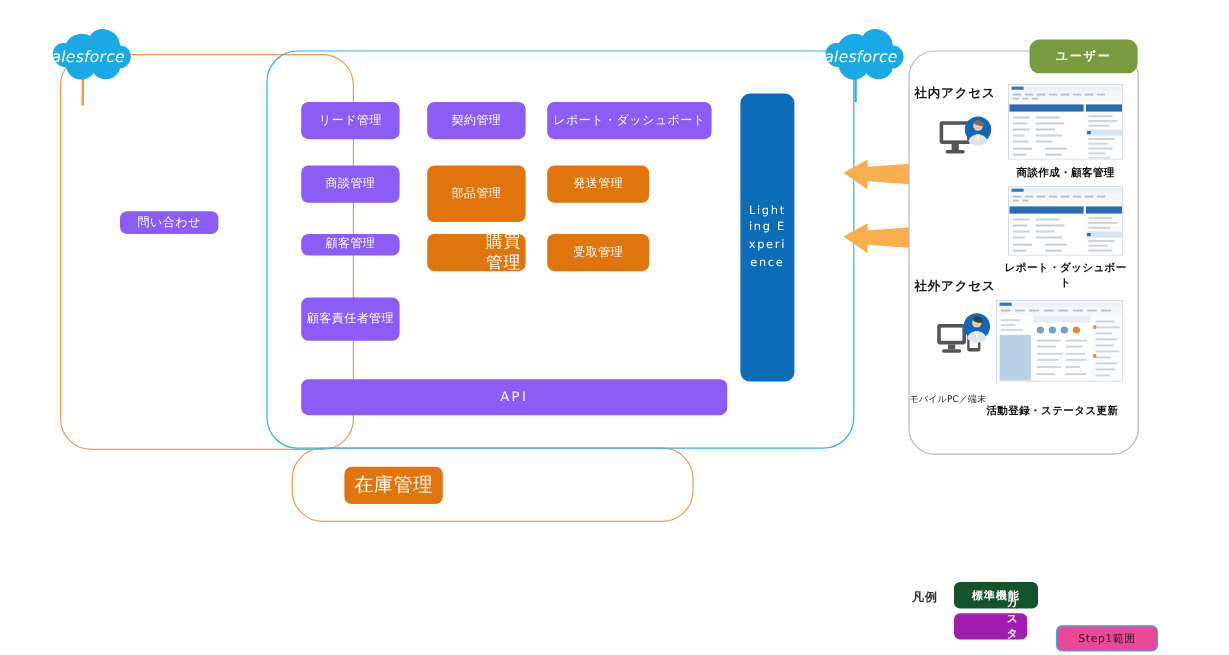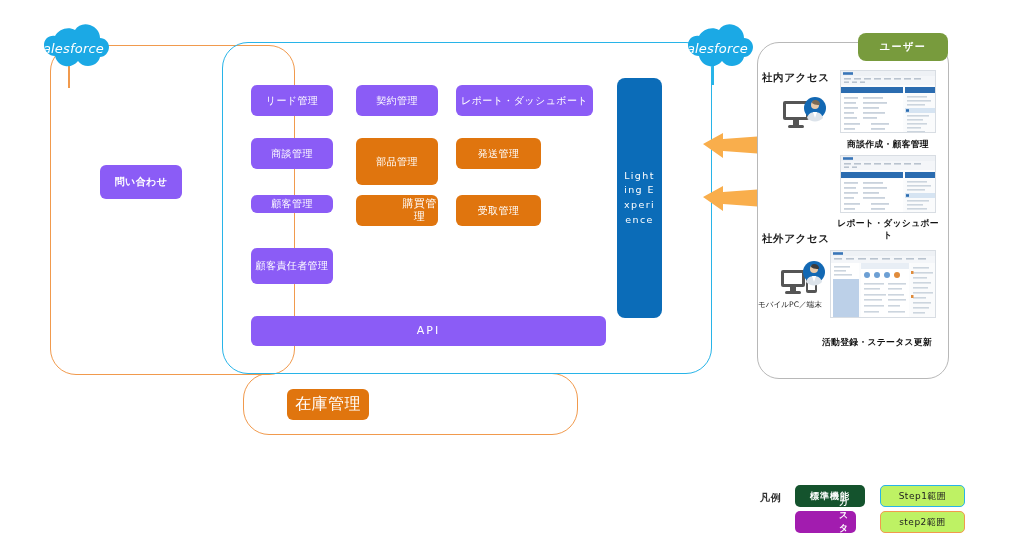--- a/index.html
+++ b/index.html
@@ -53,21 +53,21 @@
   .section-label {
     position: absolute; font-weight: bold; font-size: 10.5px; color: #1a1a1a;
     font-family: "DejaVu Sans", sans-serif; letter-spacing: .6px;
   }
   .thumb-cap {
     position: absolute; font-weight: bold; font-size: 8.8px; color: #111;
     font-family: "DejaVu Sans", sans-serif; letter-spacing: .3px; text-align:center;
   }
   .icon-cap {
     position: absolute; font-size: 7.6px; color: #222;
-    font-family: "DejaVu Sans", sans-serif; letter-spacing: 0;
+    font-family: "DejaVu Sans", sans-serif; letter-spacing: 0; margin-top: 28px;
   }
   .thumb {
     position: absolute; background: #fff; border: 1px solid #d8dde3; overflow: hidden;
   }
   .user-badge {
     position: absolute; background: #789B3D; border-radius: 8px;
     color: #fff; display: flex; align-items: center; justify-content: center;
     font-size: 10px; font-weight: bold; letter-spacing: 1.5px;
     font-family: "DejaVu Sans", sans-serif;
   }
@@ -77,24 +77,25 @@
     position: absolute; font-size: 10px; color: #333; font-weight: bold;
     font-family: "DejaVu Sans", sans-serif; letter-spacing: .8px;
   }
   .legend-chip {
     position: absolute; border-radius: 5px; display: flex;
     align-items: center; justify-content: center; color: #fff;
     font-size: 9px; font-weight: bold; letter-spacing: 1px;
     font-family: "DejaVu Sans", sans-serif;
   }
   .legend-outline {
-    position: absolute; border-radius: 5px; background: #bef264;
+    position: absolute; border-radius: 5px; background: #ec4899;
     display: flex; align-items: center; justify-content: center;
     color: #222; font-size: 9px; letter-spacing: .5px;
     font-family: "DejaVu Sans", sans-serif;
+    margin-top: 36px;
   }
   .arrow { position: absolute; }
 </style>
 </head>
 <body>
 
 <div id="stage">
 
   <div class="round-box orange-outline" id="left-scope-box" style="left:50px; top:45px; width:245px; height:330px;"></div>
 
@@ -113,32 +114,32 @@
     <span class="lbl" style="top:19px; font-size:13px;">salesforce</span>
   </div>
 
   <div class="cloud" style="left:668px; top:22px; width:92px; height:56px;">
     <svg width="92" height="56" viewBox="0 0 92 56">
       <path fill="#1BA9E5" d="M31 14c4-7 13-10 20-6 3-5 9-7 15-5 6 2 10 7 10 13 5 0 9 4 9 9s-4 10-9 10c-1 5-6 9-12 9-4 0-8-2-10-5-3 4-8 6-13 5-5-1-9-5-10-10-6 0-11-5-11-11s5-10 11-9z"></path>
     </svg>
     <span class="lbl" style="top:19px; font-size:13px;">salesforce</span>
   </div>
 
-  <div class="chip std" style="left:100px; top:165px; width:82px; height:34px; font-size:10px;font-weight:bold;">問い合わせ</div>
+  <div class="chip std" style="left:100px; top:176px; width:82px; height:19px; font-size:10px;">問い合わせ</div>
 
   <div class="chip std" style="left:251px; top:85px; width:82px; height:31px; font-size:10px;">リード管理</div>
   <div class="chip std" style="left:356px; top:85px; width:82px; height:31px; font-size:10px;">契約管理</div>
   <div class="chip std" style="left:456px; top:85px; width:137px; height:31px; font-size:10px;">レポート・ダッシュボート</div>
 
   <div class="chip std" style="left:251px; top:138px; width:82px; height:31px; font-size:10px;">商談管理</div>
   <div class="chip cust" style="left:356px; top:138px; width:82px; height:47px; font-size:10px;">部品管理</div>
   <div class="chip cust" style="left:456px; top:138px; width:85px; height:31px; font-size:10px;">発送管理</div>
 
   <div class="chip std" style="left:251px; top:195px; width:82px; height:18px; font-size:10px;">顧客管理</div>
-  <div class="chip cust" style="left:356px; top:195px; width:82px; height:31px; font-size:11px;padding-left:45px;">購買管理</div>
+  <div class="chip cust" style="left:356px; top:195px; width:82px; height:31px; font-size:14px;padding-left:45px;">購買管理</div>
   <div class="chip cust" style="left:456px; top:195px; width:85px; height:31px; font-size:10px;">受取管理</div>
 
   <div class="chip std" style="left:251px; top:248px; width:82px; height:36px; font-size:10px; padding:0 4px;">顧客責任者管理</div>
 
   <div class="chip std" style="left:251px; top:316px; width:355px; height:30px; font-size:11px; letter-spacing:2px;">API</div>
 
   <div id="lightning-column" style="left:617px; top:78px; width:45px; height:240px;">Lighting Experience</div>
 
   <div class="chip cust" style="left:287px; top:389px; width:82px; height:31px; font-size:16px;">在庫管理</div>
 

